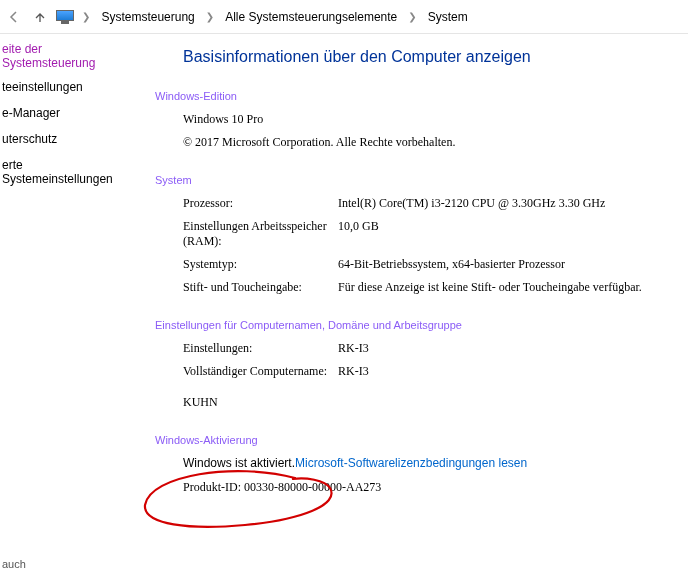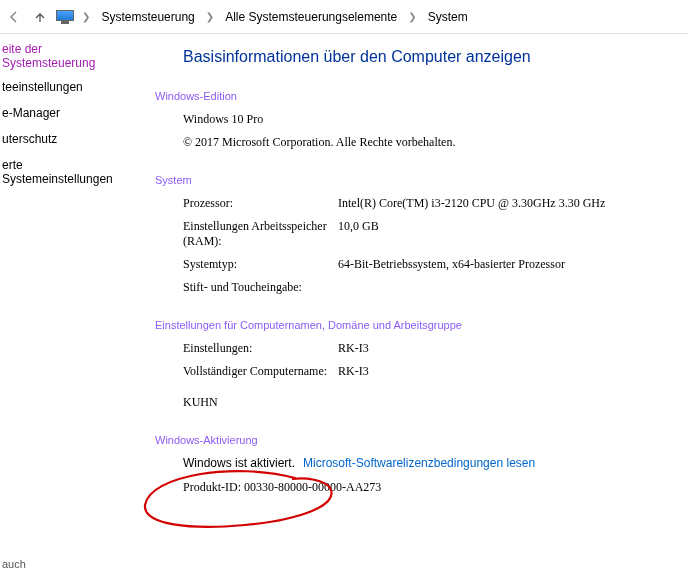--- a/index.html
+++ b/index.html
@@ -103,21 +103,20 @@
   .lbl {
     width: 155px;
     flex-shrink: 0;
   }
   .val {
     flex: 1;
   }
   .indent { margin-left: 0px; }
   .act-row {
     display: flex;
-    gap: 8px;
     align-items: baseline;
     margin-bottom: 10px;
   }
   .link {
     color: #0066cc;
     cursor: pointer;
   }
   .annot {
     position: absolute;
     pointer-events: none;
@@ -175,20 +174,21 @@
     <div class="row">
       <span class="lbl">Einstellungen Arbeitsspeicher (RAM):</span>
       <span class="val">10,0 GB</span>
     </div>
     <div class="row">
       <span class="lbl">Systemtyp:</span>
       <span class="val">64-Bit-Betriebssystem, x64-basierter Prozessor</span>
     </div>
     <div class="row">
       <span class="lbl">Stift- und Toucheingabe:</span>
+      <span class="val">Für diese Anzeige ist keine Stift- oder Toucheingabe verfügbar.</span>
     </div>
 
     <div class="section-head sub">Einstellungen für Computernamen, Domäne und Arbeitsgruppe</div>
     <div class="row">
       <span class="lbl">Einstellungen:</span>
       <span class="val">RK-I3</span>
     </div>
     <div class="row">
       <span class="lbl">Vollständiger Computername:</span>
       <span class="val">RK-I3</span>

